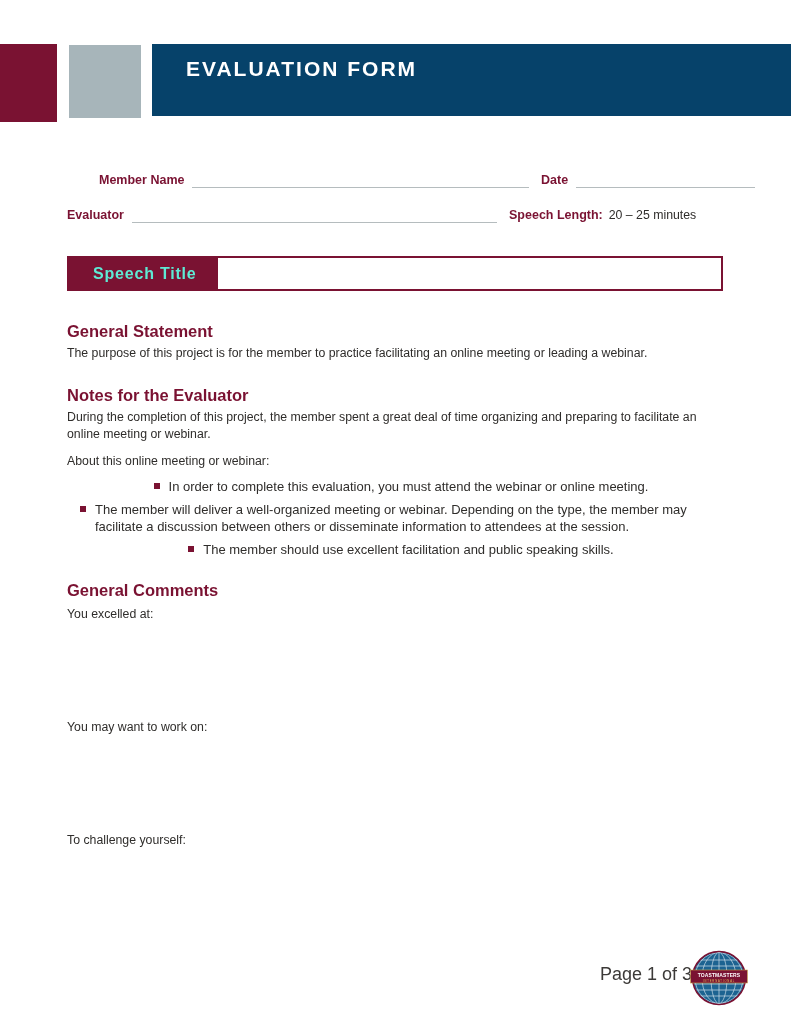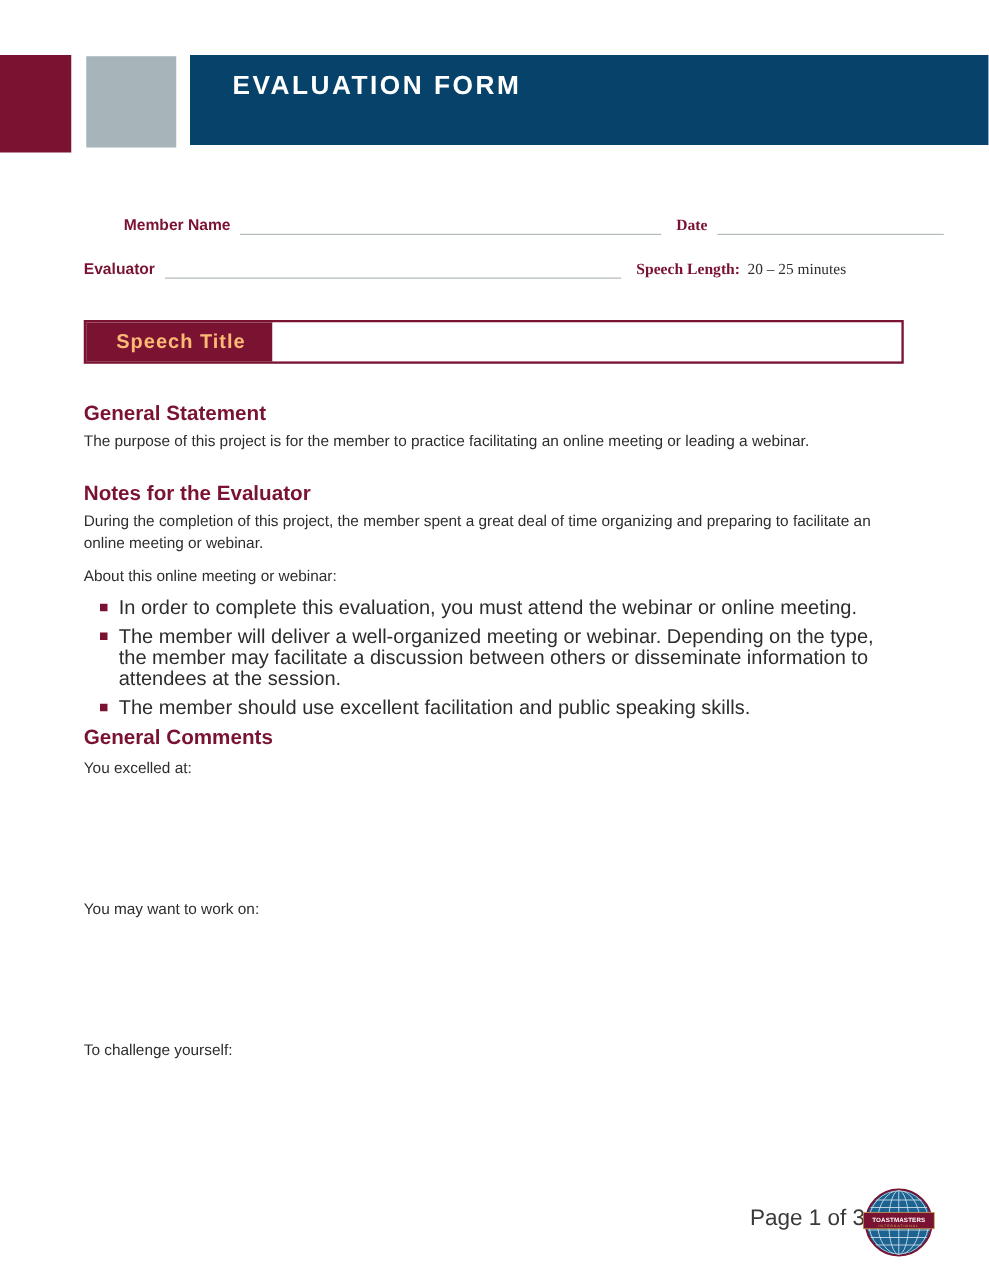--- a/index.html
+++ b/index.html
@@ -24,44 +24,44 @@
   }
   .banner-subtitle {
     color: #b9cad4; font-size: 13px; letter-spacing: 0.6px; margin-top: 5px;
   }
 
   
   .field-row { position: absolute; left: 67px; width: 656px; display: flex; align-items: flex-end; height: 17px; }
   .row-1 { top: 171px; margin-left: 32px; }
   .row-2 { top: 206px; }
   .fr-left { width: 442px; display: flex; align-items: flex-end; }
-  .fr-right { flex: 1; display: flex; align-items: flex-end; font-family: Liberation Serif, serif; }
+  .fr-right { flex: 1; display: flex; align-items: flex-end; }
   .field-label { color: #7a1232; font-weight: bold; font-size: 12.5px; line-height: 15px; white-space: nowrap; }
   .fill-line { flex: 1; height: 15px; border-bottom: 1.5px solid #b5bcbe; margin-left: 8px; }
   .fill-line.gap-right { margin-right: 12px; }
   .field-value { font-size: 12.3px; color: #2f2d2b; margin-left: 6px; line-height: 15px; white-space: nowrap; }
 
   
   .speech-title-bar {
     position: absolute; left: 67px; top: 256px; width: 652px; height: 31px;
     border: 2px solid #7a1232; background: #ffffff; display: flex;
   }
   .speech-title-label {
-    width: 125px; background: #7a1232; color: #fdba74;
+    width: 125px; background: #7a1232; color: #5eead4;
     font-size: 16px; font-weight: bold; letter-spacing: 0.8px;
     display: flex; align-items: center; padding-left: 24px; flex: none;
   }
   .speech-title-input { flex: 1; background: #ffffff; }
 
   
   .h2 { position: absolute; left: 67px; color: #7a1232; font-size: 16.5px; font-weight: bold; line-height: 19px; }
   .body-text { position: absolute; left: 67px; width: 664px; font-size: 12.3px; line-height: 17px; color: #2f2d2b; }
 
   .bullets { position: absolute; left: 80px; top: 478px; width: 642px; }
-  .bullet-item { display: flex; margin-bottom: 6px; font-size: 16px; line-height: 17px; color: #2f2d2b; }
+  .bullet-item { display: flex; margin-bottom: 6px; font-size: 13px; line-height: 17px; color: #2f2d2b; justify-content: center; }
   .bullet-square { width: 6px; height: 6px; background: #7a1232; margin: 5px 9px 0 0; flex: none; }
 
   .comment-area { position: absolute; left: 67px; width: 656px; background: transparent; }
 
   
   .page-label { position: absolute; top: 964px; left: 600px; width: 96px; text-align: left; font-size: 18px; color: #3c3a38; }
   .logo-wrap { position: absolute; left: 690px; top: 949px; width: 58px; height: 60px; }
 </style>
 </head>
 <body>

